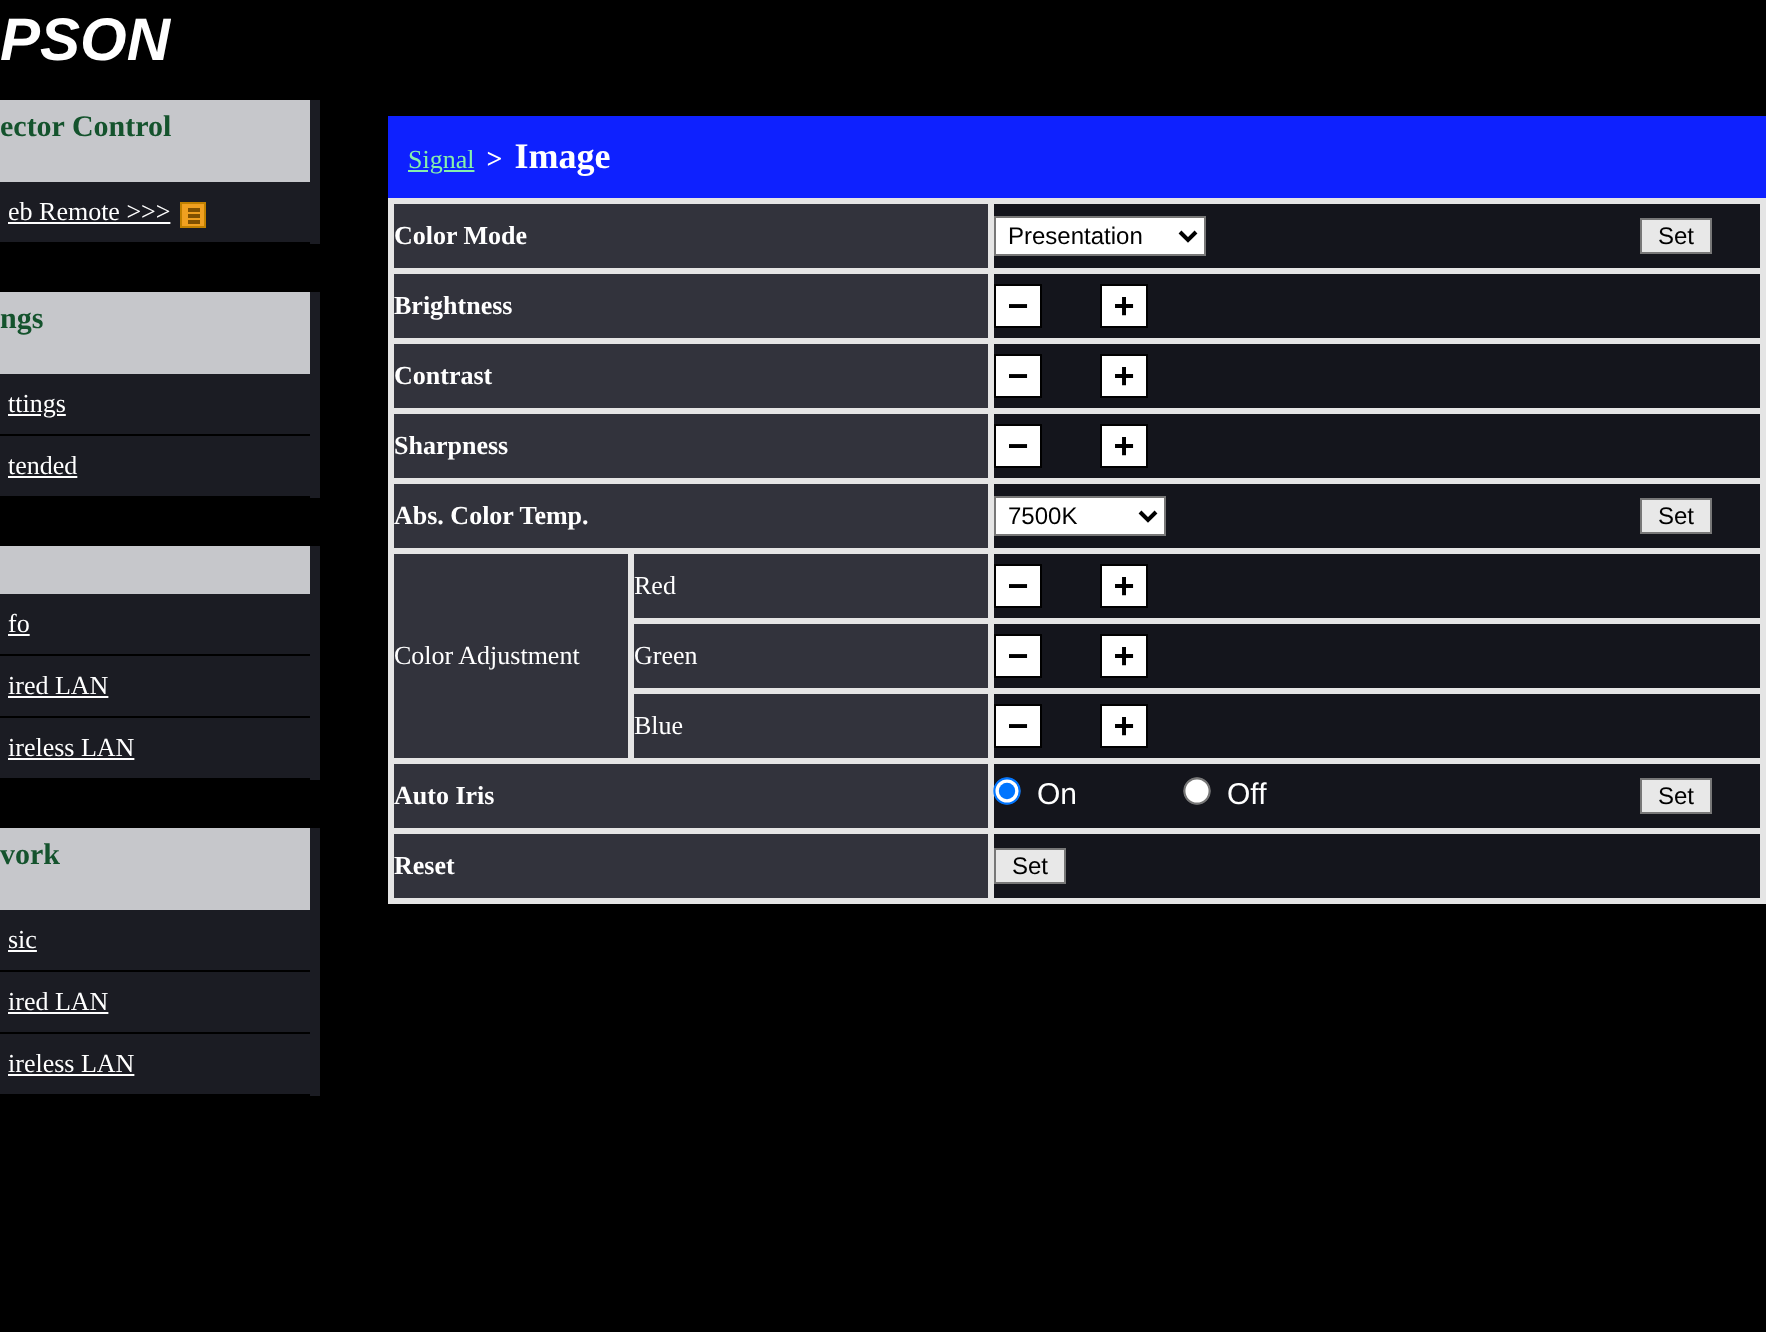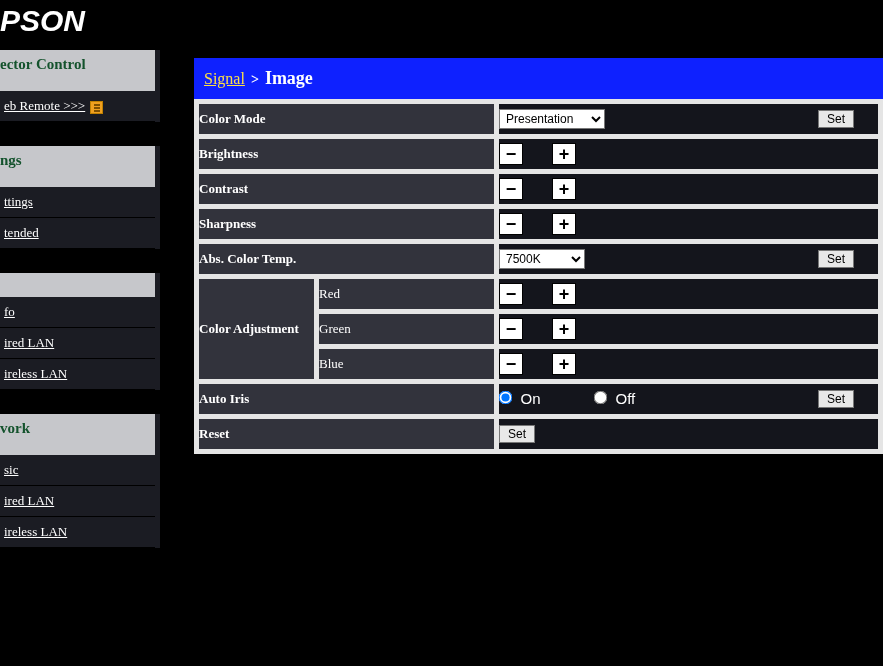--- a/index.html
+++ b/index.html
@@ -82,49 +82,49 @@
     }
     .bc-bar {
       background: #0e21ff;
       padding: 10px 10px;
       font-family: "Times New Roman", serif;
       display: flex;
       align-items: baseline;
       gap: 6px;
     }
     .bc-signal {
-      color: #fde047;
+      color: #86efac;
       text-decoration: underline;
-      font-size: 16px;
+      font-size: 13px;
       cursor: pointer;
     }
     .bc-sep { font-size: 14px; font-weight: bold; }
     .bc-image { font-size: 18px; font-weight: bold; }
     table.settings {
       border-collapse: collapse;
       width: 100%;
       background: #1b1c23;
     }
     table.settings td {
-      border: 5px solid #e5e5e5;
+      border: 3px solid #e5e5e5;
       padding: 0;
       vertical-align: middle;
       height: 35px;
       background: #32333c;
     }
     td.labelcell {
       color: #fff;
       font-size: 13px;
       font-family: "Times New Roman", serif;
       padding: 0 18px;
       width: 300px;
       font-weight: bold;
     }
     td.sublabel { width: 180px; padding: 0 14px; font-size: 13px; }
-    td.widelabel { width: 120px; padding: 0 18px; font-size: 13px; font-weight: bold; }
+    td.widelabel { width: 120px; padding: 0 18px; font-size: 13px; font-weight: normal; }
     td.controlcell {
       background: #14151c !important;
       padding: 6px 12px;
       position: relative;
     }
     .adj-btn {
       display: inline-flex;
       align-items: center;
       justify-content: center;
       width: 24px;

